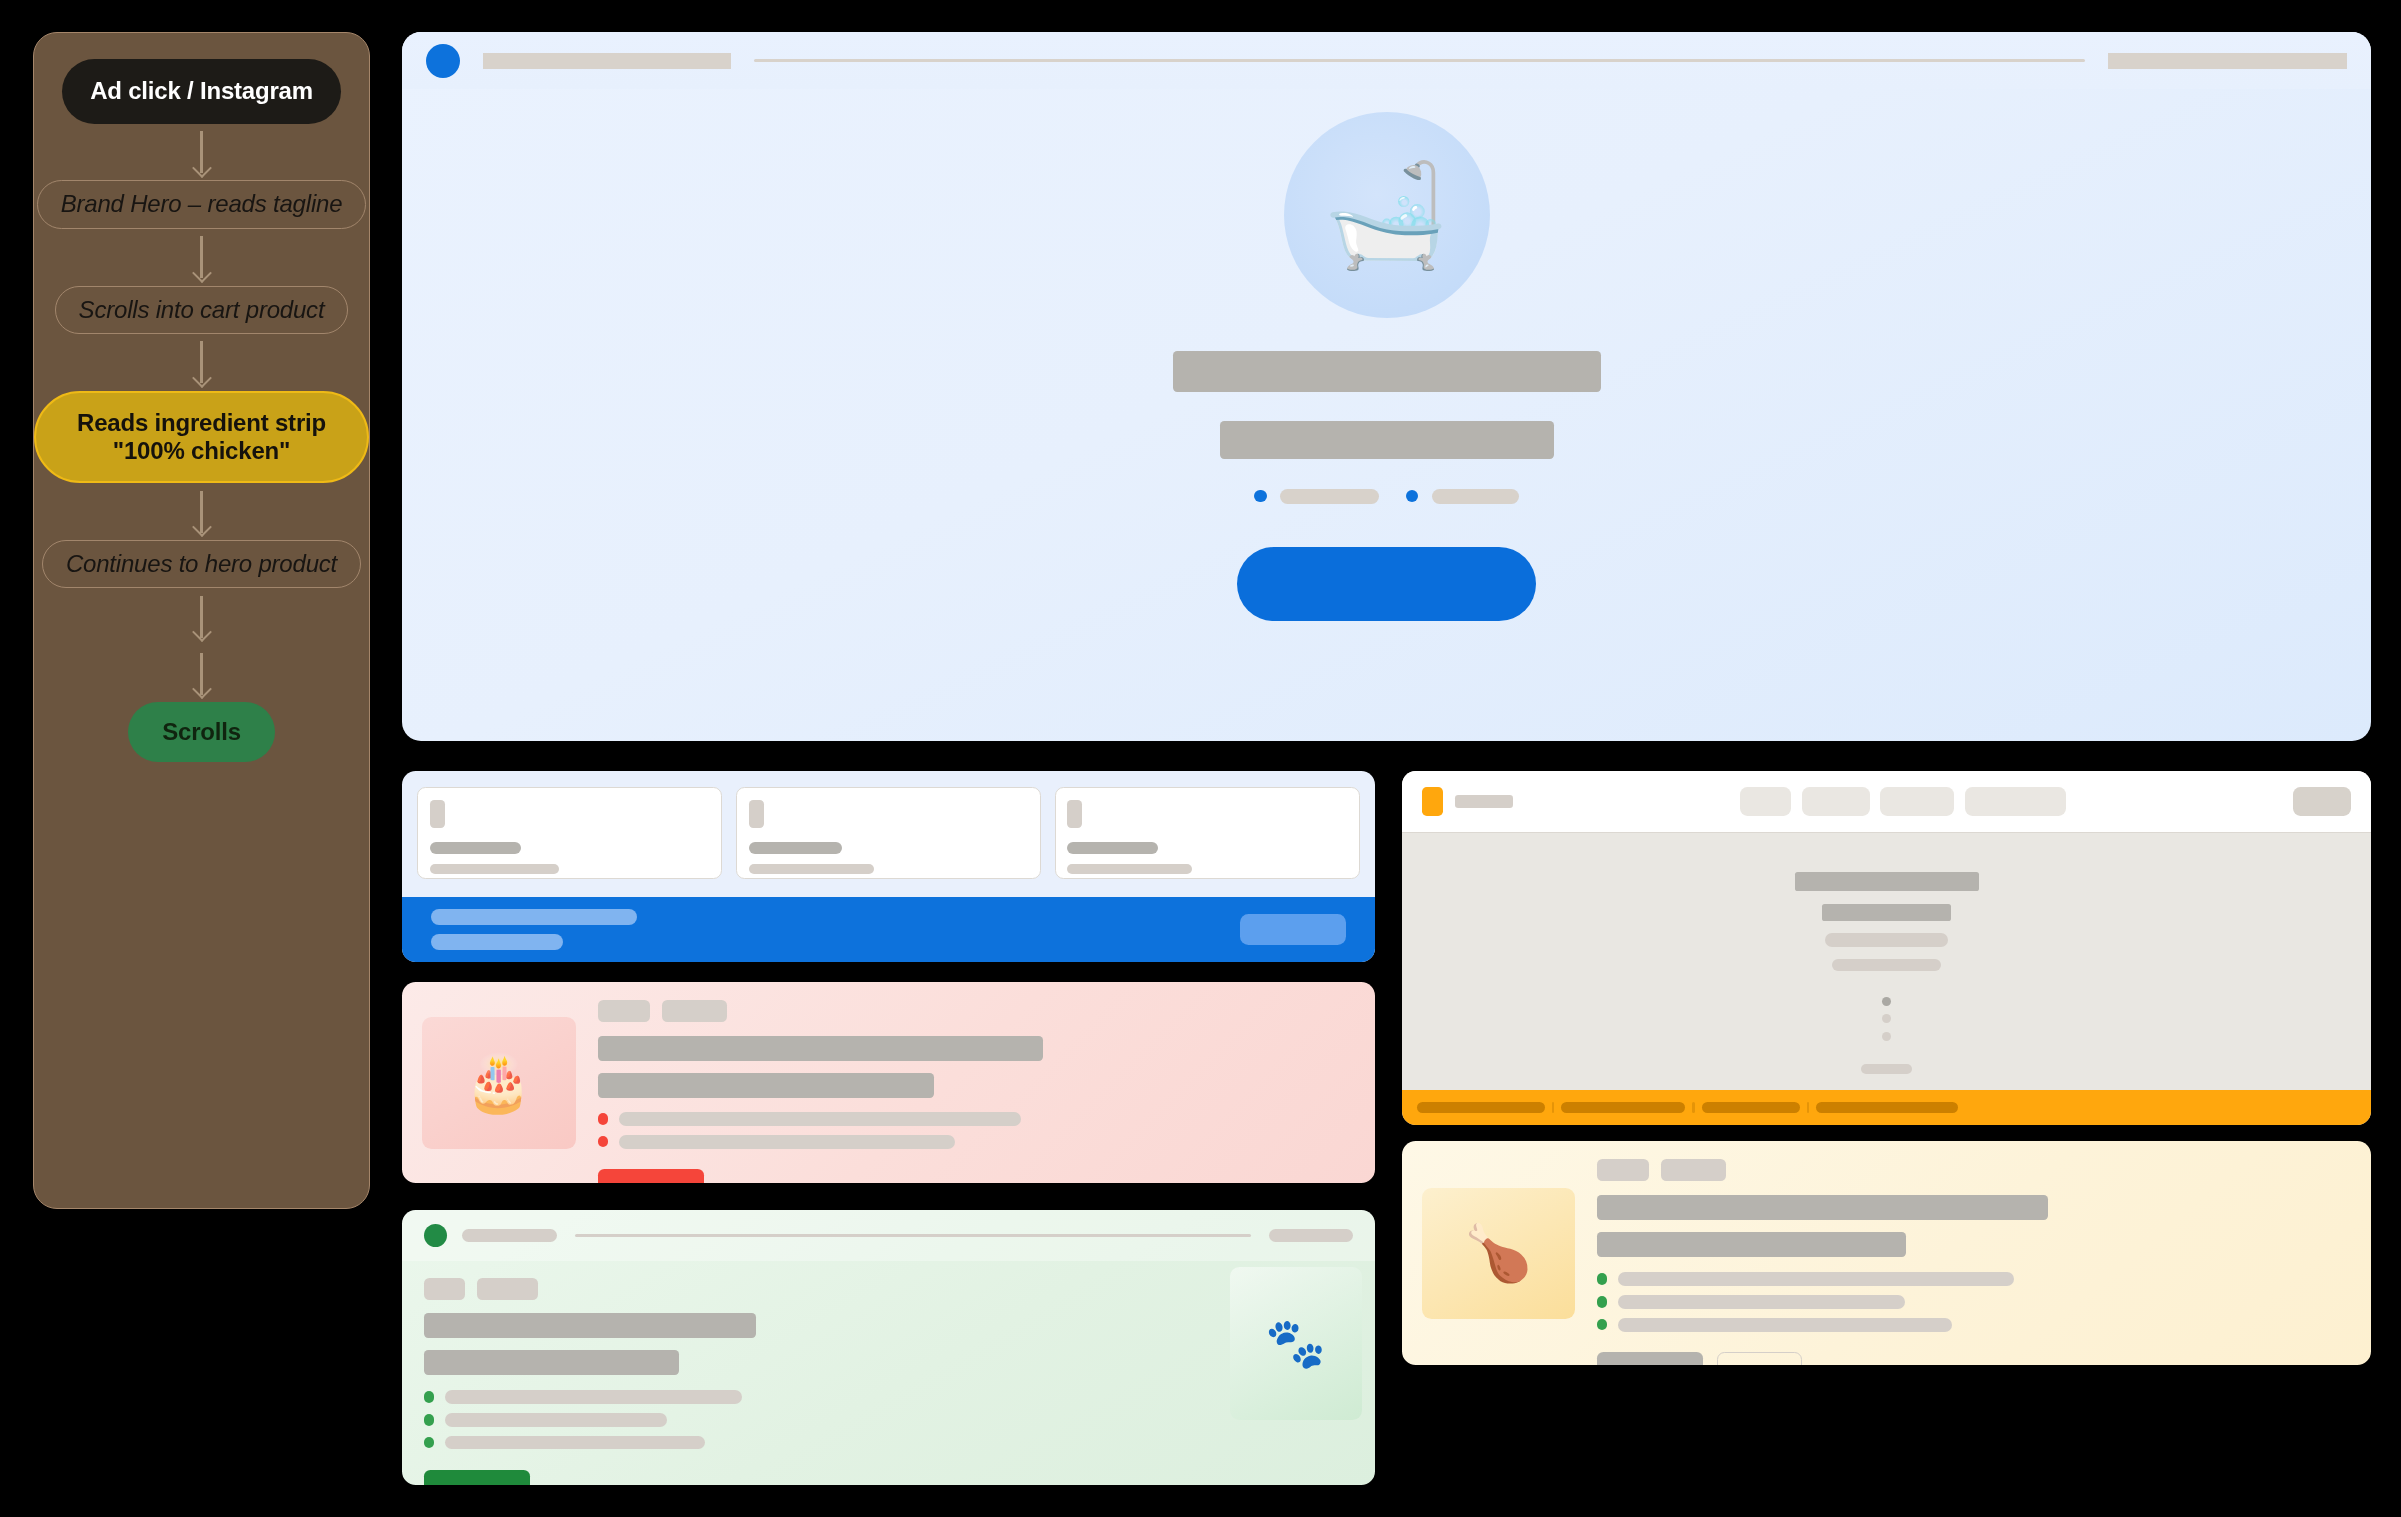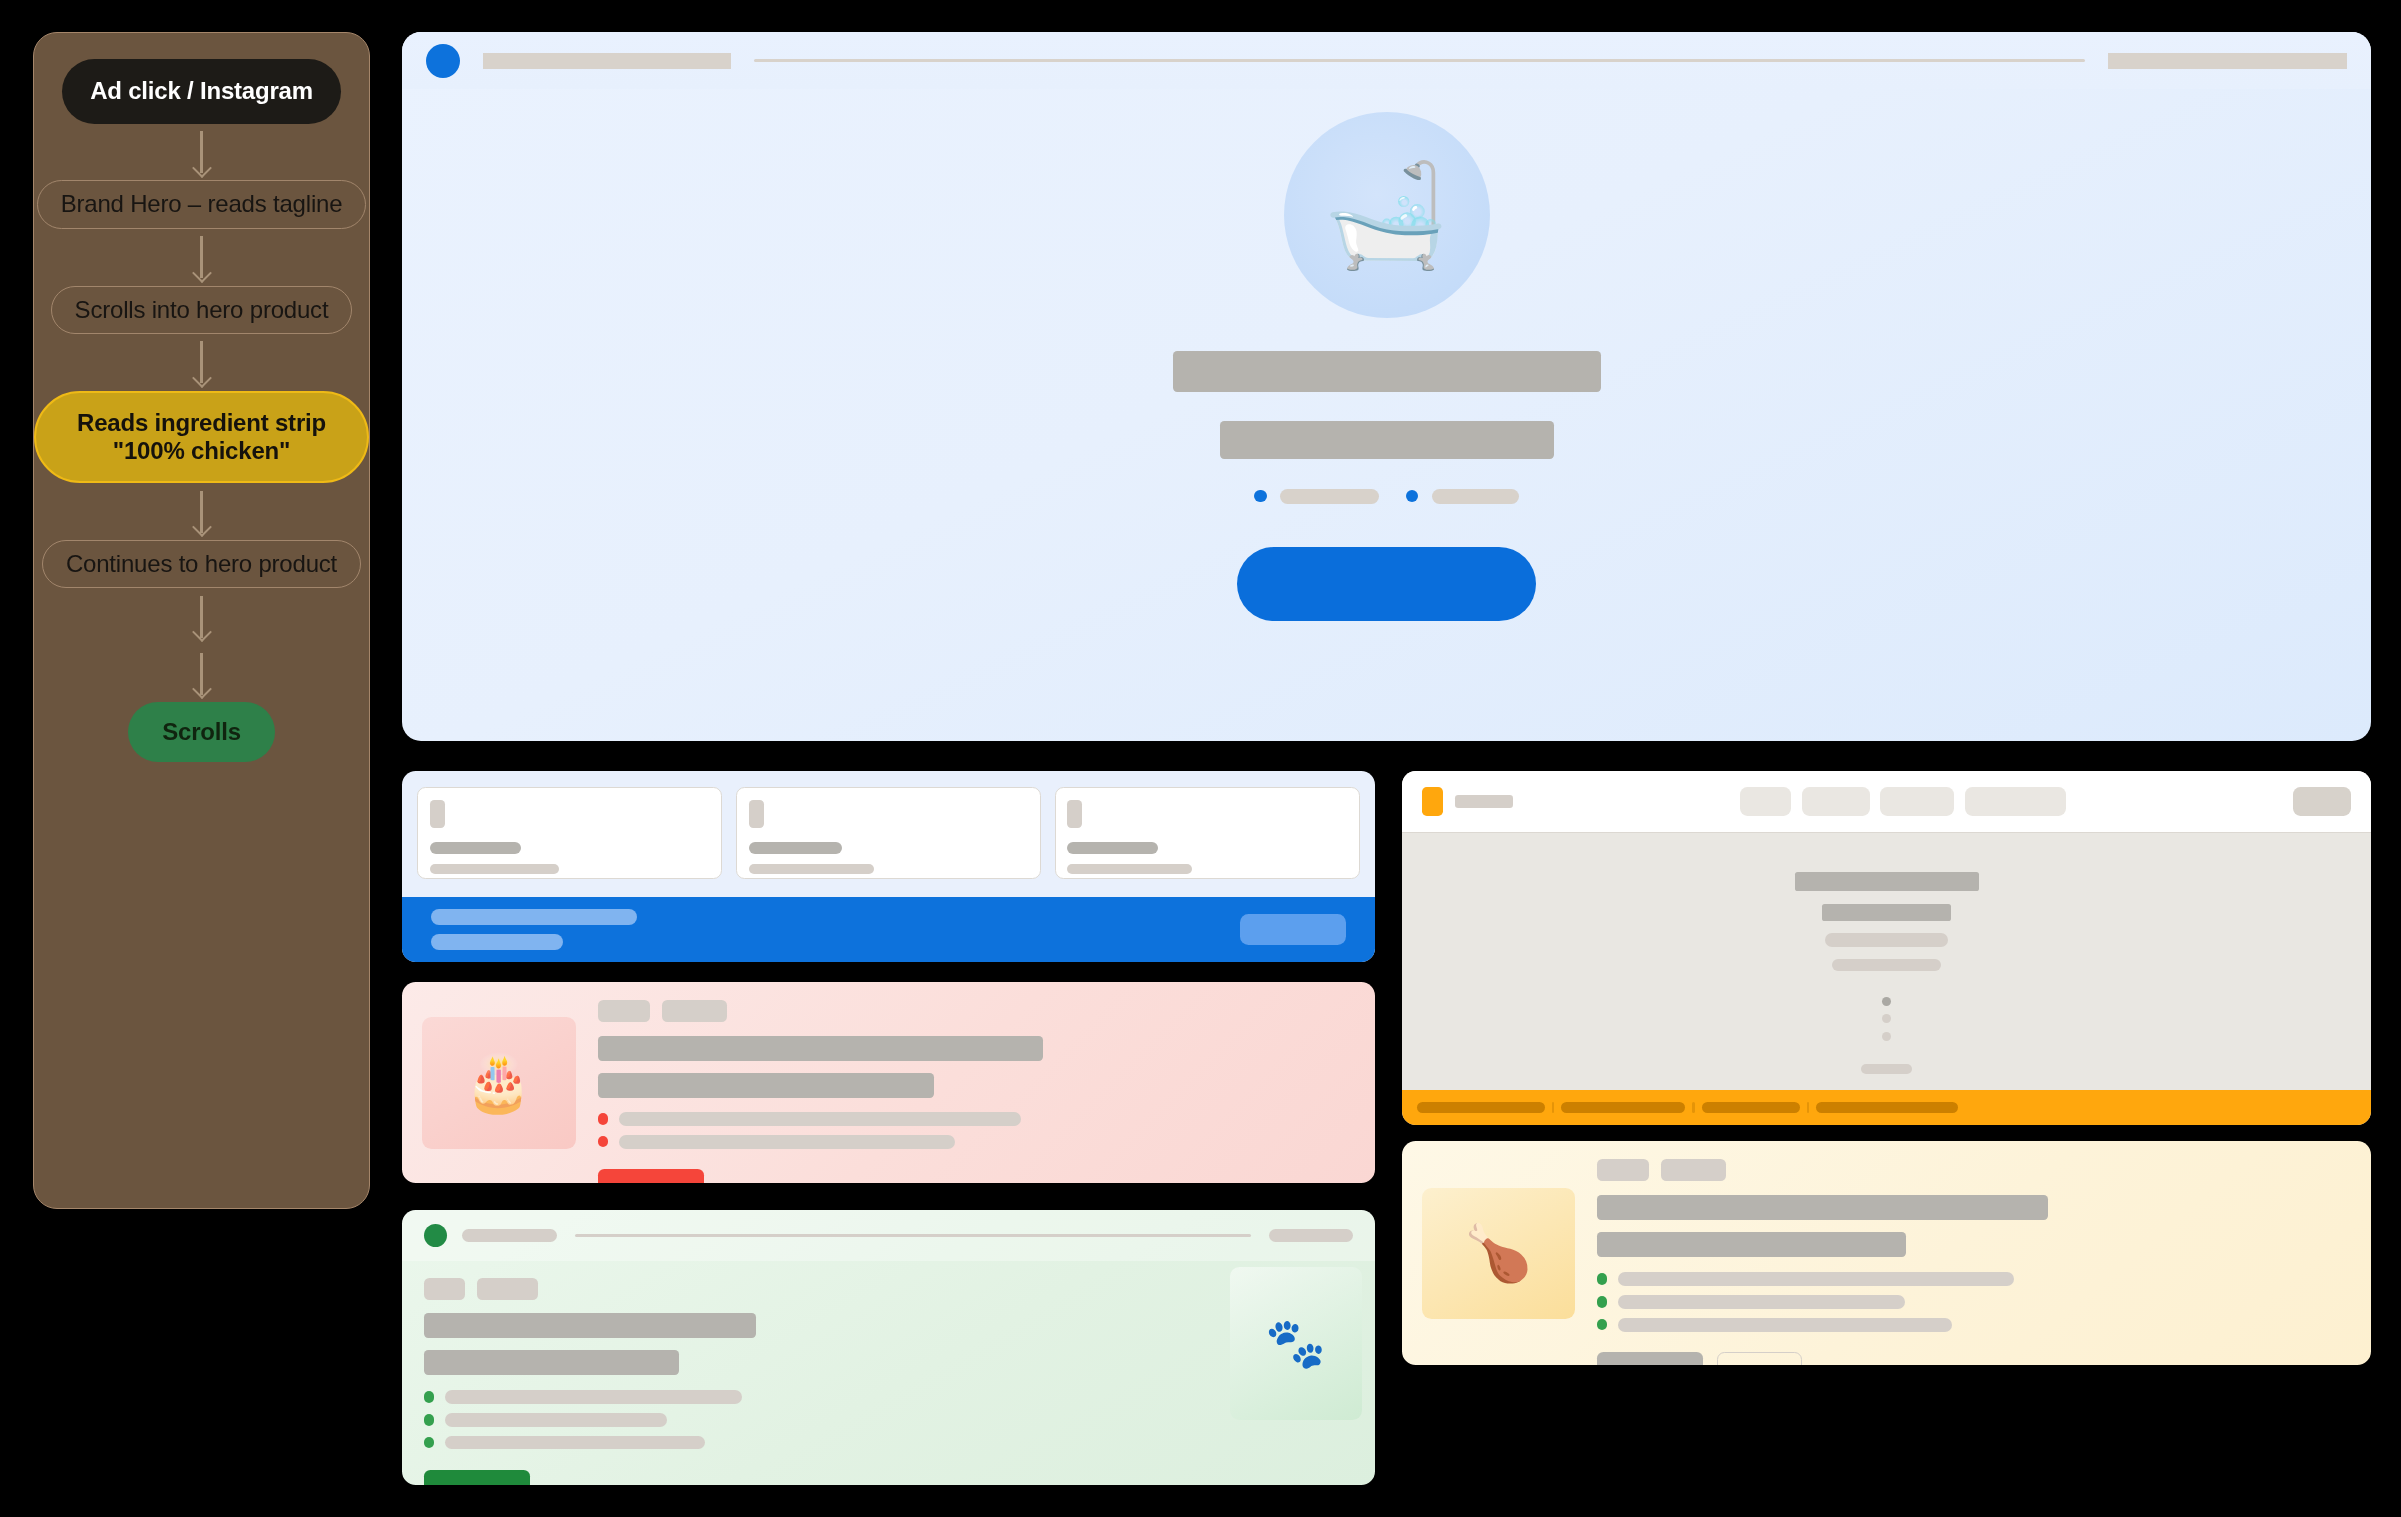--- a/index.html
+++ b/index.html
@@ -20,21 +20,21 @@
     display:flex; flex-direction:column; align-items:center;
     padding-top:26.4px;
   }
   .flow-node{
     display:flex; align-items:center; justify-content:center;
     text-align:center; border-radius:528px;
     font-size:24px; line-height:1.18; letter-spacing:-0.2px;
     padding:13.8px 21px; min-height:32px;
   }
   .node-start{ background:#1D1B17; color:#FFFFFF; font-weight:700; padding:18px 28.6px; }
-  .node-plain{ background:transparent; color:#181512; border:1.3px solid #A2866C; padding:9px 23px; font-weight:400; }
+  .node-plain{ background:transparent; color:#181512; border:1.3px solid #A2866C; padding:9px 23px; font-weight:400;font-style:italic; }
   .node-highlight{ background:#C9A218; color:#15120C; border:2.6px solid #EFBA16; font-weight:700; padding:16px 25.4px; }
   .node-end{ background:#2E8049; color:#10240F; font-weight:700; padding:16px 34px; }
   .flow-arrow{
     width:2.1px; height:42px; position:relative; margin:7.4px 0;
     background:#A99379;
   }
   .flow-arrow::after{
     content:""; position:absolute; left:50%; bottom:-1.1px;
     width:11.6px; height:11.6px; transform:translateX(-50%) rotate(45deg);
     border-right:2.1px solid #A99379; border-bottom:2.1px solid #A99379;
@@ -197,21 +197,21 @@
   #yellow-card .btn-outline{ width:85px; height:31px; border-radius:7.4px; border:1.6px solid #D5CFC9; background:transparent; }
 </style>
 </head>
 <body>
 
 <div id="flow-sidebar">
   <div class="flow-node node-start">Ad click / Instagram</div>
   <div class="flow-arrow"></div>
   <div class="flow-node node-plain">Brand Hero – reads tagline</div>
   <div class="flow-arrow"></div>
-  <div class="flow-node node-plain">Scrolls into hero product</div>
+  <div class="flow-node node-plain">Scrolls into cart product</div>
   <div class="flow-arrow"></div>
   <div class="flow-node node-highlight">Reads ingredient strip "100% chicken"</div>
   <div class="flow-arrow"></div>
   <div class="flow-node node-plain">Continues to hero product</div>
   <div class="flow-arrow"></div>
   <div class="flow-arrow"></div>
   <div class="flow-node node-end">Scrolls</div>
 </div>
 
 <div id="hero-panel">

